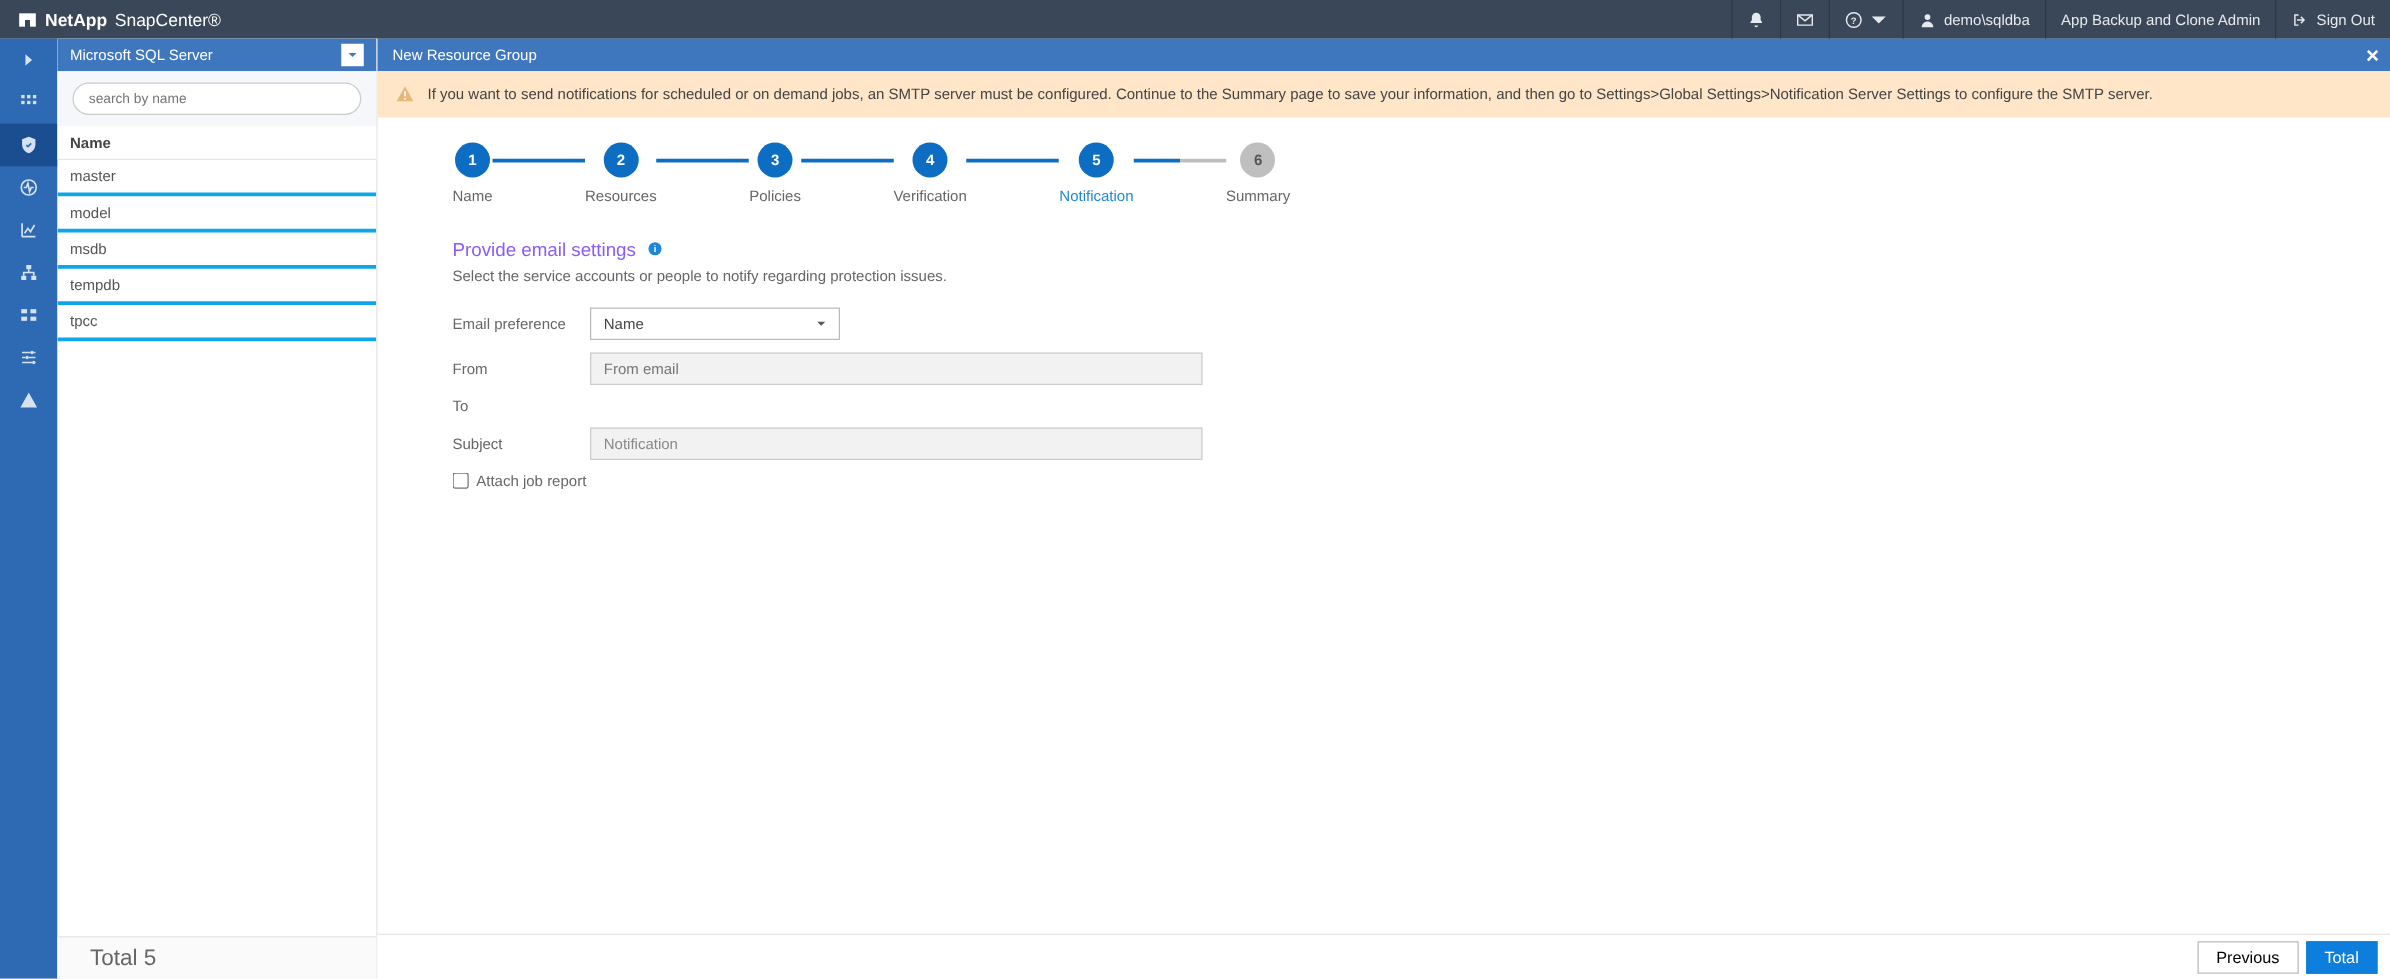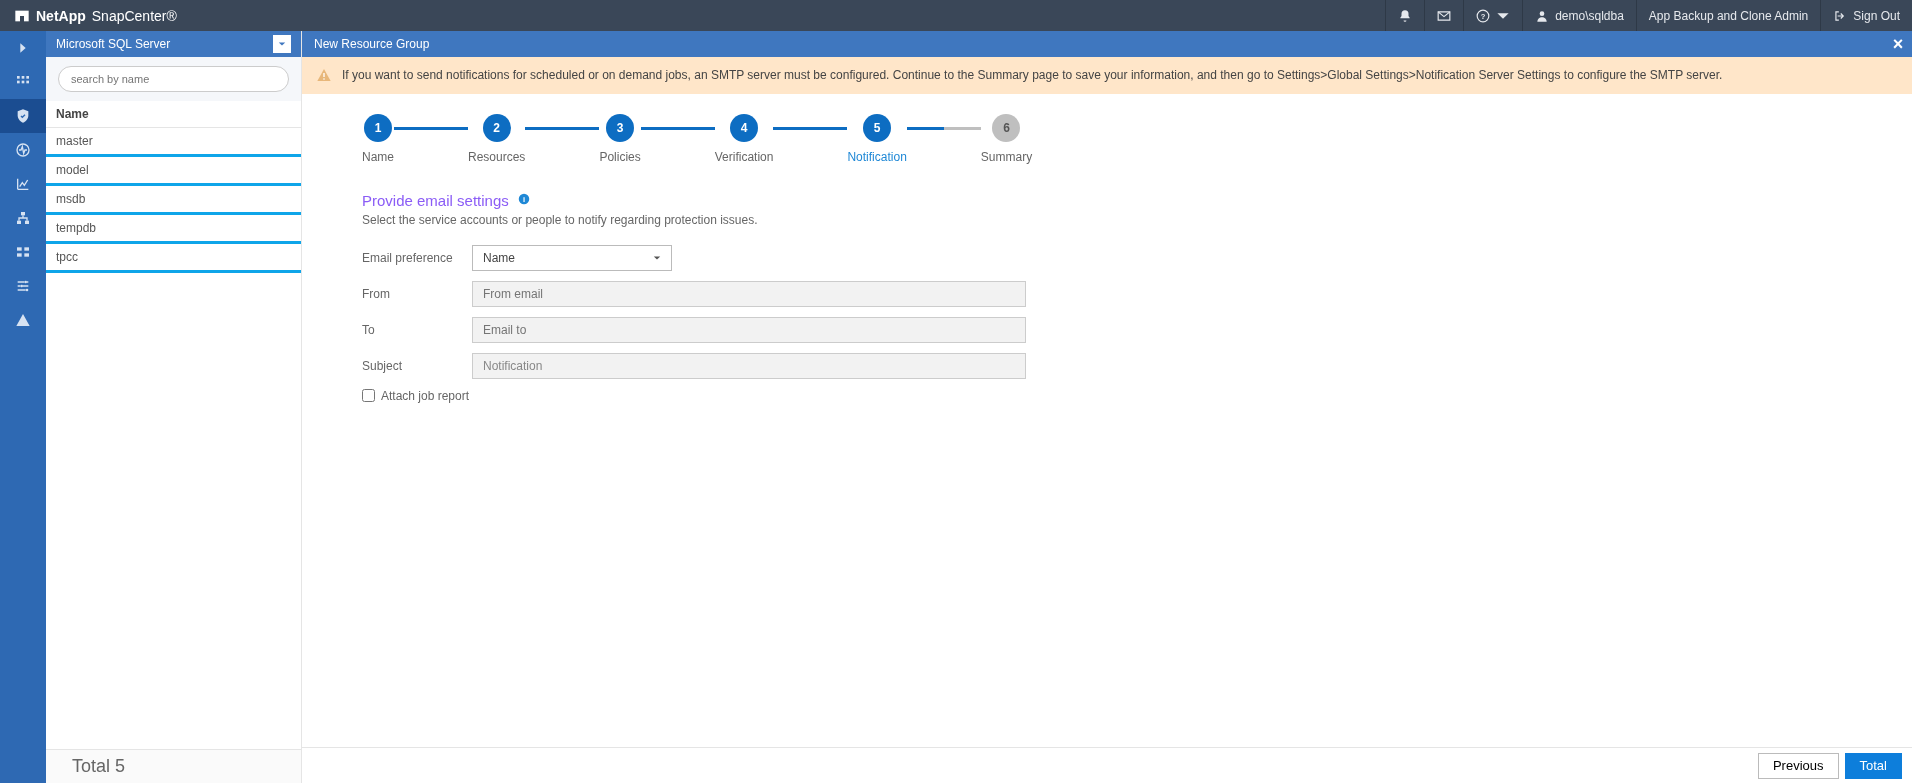--- a/index.html
+++ b/index.html
@@ -54,21 +54,21 @@
 
 .sectitle { font-size: 15px; color: #8b5cf6; display: flex; align-items: center; gap: 8px; margin-bottom: 4px; }
 .sectitle .infoicon svg { width: 14px; height: 14px; }
 .secdesc { font-size: 12px; color: #666; margin-bottom: 18px; }
 
 .formrow { display: flex; align-items: center; margin-bottom: 10px; }
 .formrow .lbl { width: 110px; font-size: 12px; color: #666; }
 .formrow .ctrl { }
 .dropdown { width: 200px; height: 26px; border: 1px solid #bbb; display: flex; align-items: center; justify-content: space-between; padding: 0 10px; font-size: 12px; cursor: pointer; background: #fff; }
 .dropdown svg { width: 8px; height: 8px; }
-.txtinput { width: 554px; height: 26px; border: 1px solid #ccc; background: #f2f2f2; padding: 0 10px; font-size: 12px; color: #888; }
+.txtinput { width: 490px; height: 26px; border: 1px solid #ccc; background: #f2f2f2; padding: 0 10px; font-size: 12px; color: #888; }
 .chkrow { display: flex; align-items: center; gap: 6px; margin-top: 10px; font-size: 12px; color: #666; }
 .chkrow input { width: 13px; height: 13px; }
 
 .footerbar { position: absolute; bottom: 0; right: 0; left: 0; height: 36px; border-top: 1px solid #e5e5e5; display: flex; align-items: center; justify-content: flex-end; padding: 0 10px; gap: 6px; background: #fff; }
 .btn { height: 26px; padding: 0 14px; font-size: 13px; border: 1px solid #bbb; background: #fff; cursor: pointer; }
 .btn.primary { background: #0d7edb; color: #fff; border-color: #0d7edb; }
 </style>
 </head>
 <body>
 
@@ -285,21 +285,20 @@
         </div>
       </div>
 
       <div class="formrow">
         <div class="lbl">From</div>
         <div class="ctrl"><input class="txtinput" type="text" disabled="" placeholder="From email" style=""></div>
       </div>
 
       <div class="formrow">
         <div class="lbl">To</div>
-        <div class="ctrl"><input class="txtinput" type="text" disabled="" placeholder="Email to" style=""></div>
       </div>
 
       <div class="formrow">
         <div class="lbl">Subject</div>
         <div class="ctrl"><input class="txtinput" type="text" disabled="" value="Notification" style=""></div>
       </div>
 
       <div class="chkrow">
         <input type="checkbox" style="">
         <span>Attach job report</span>

